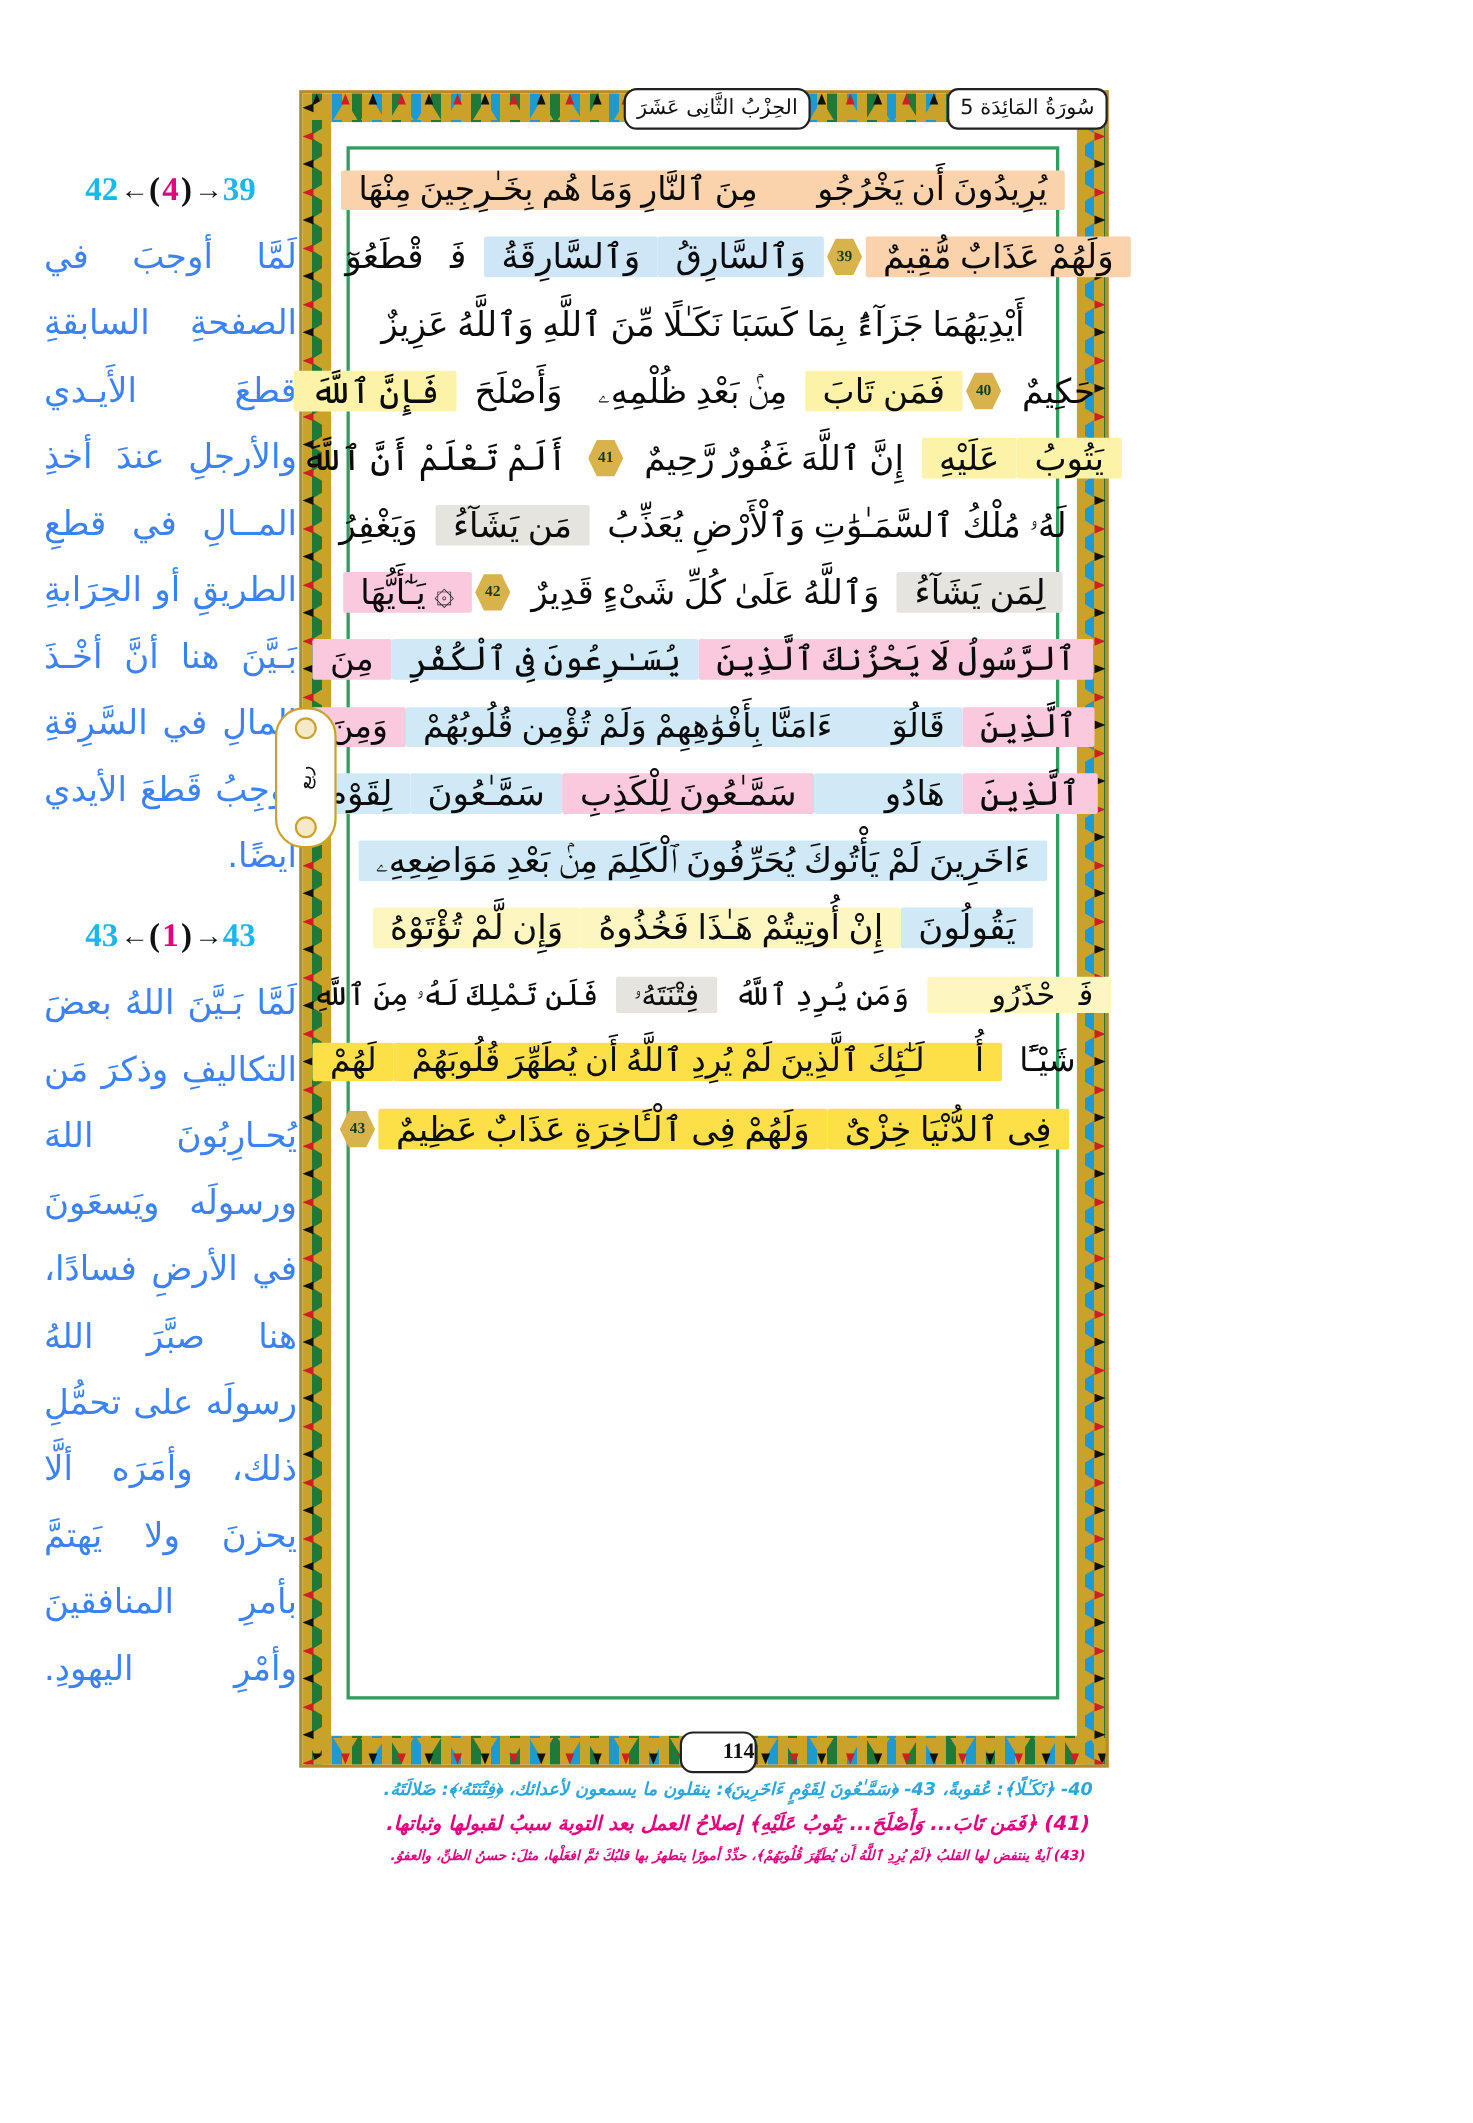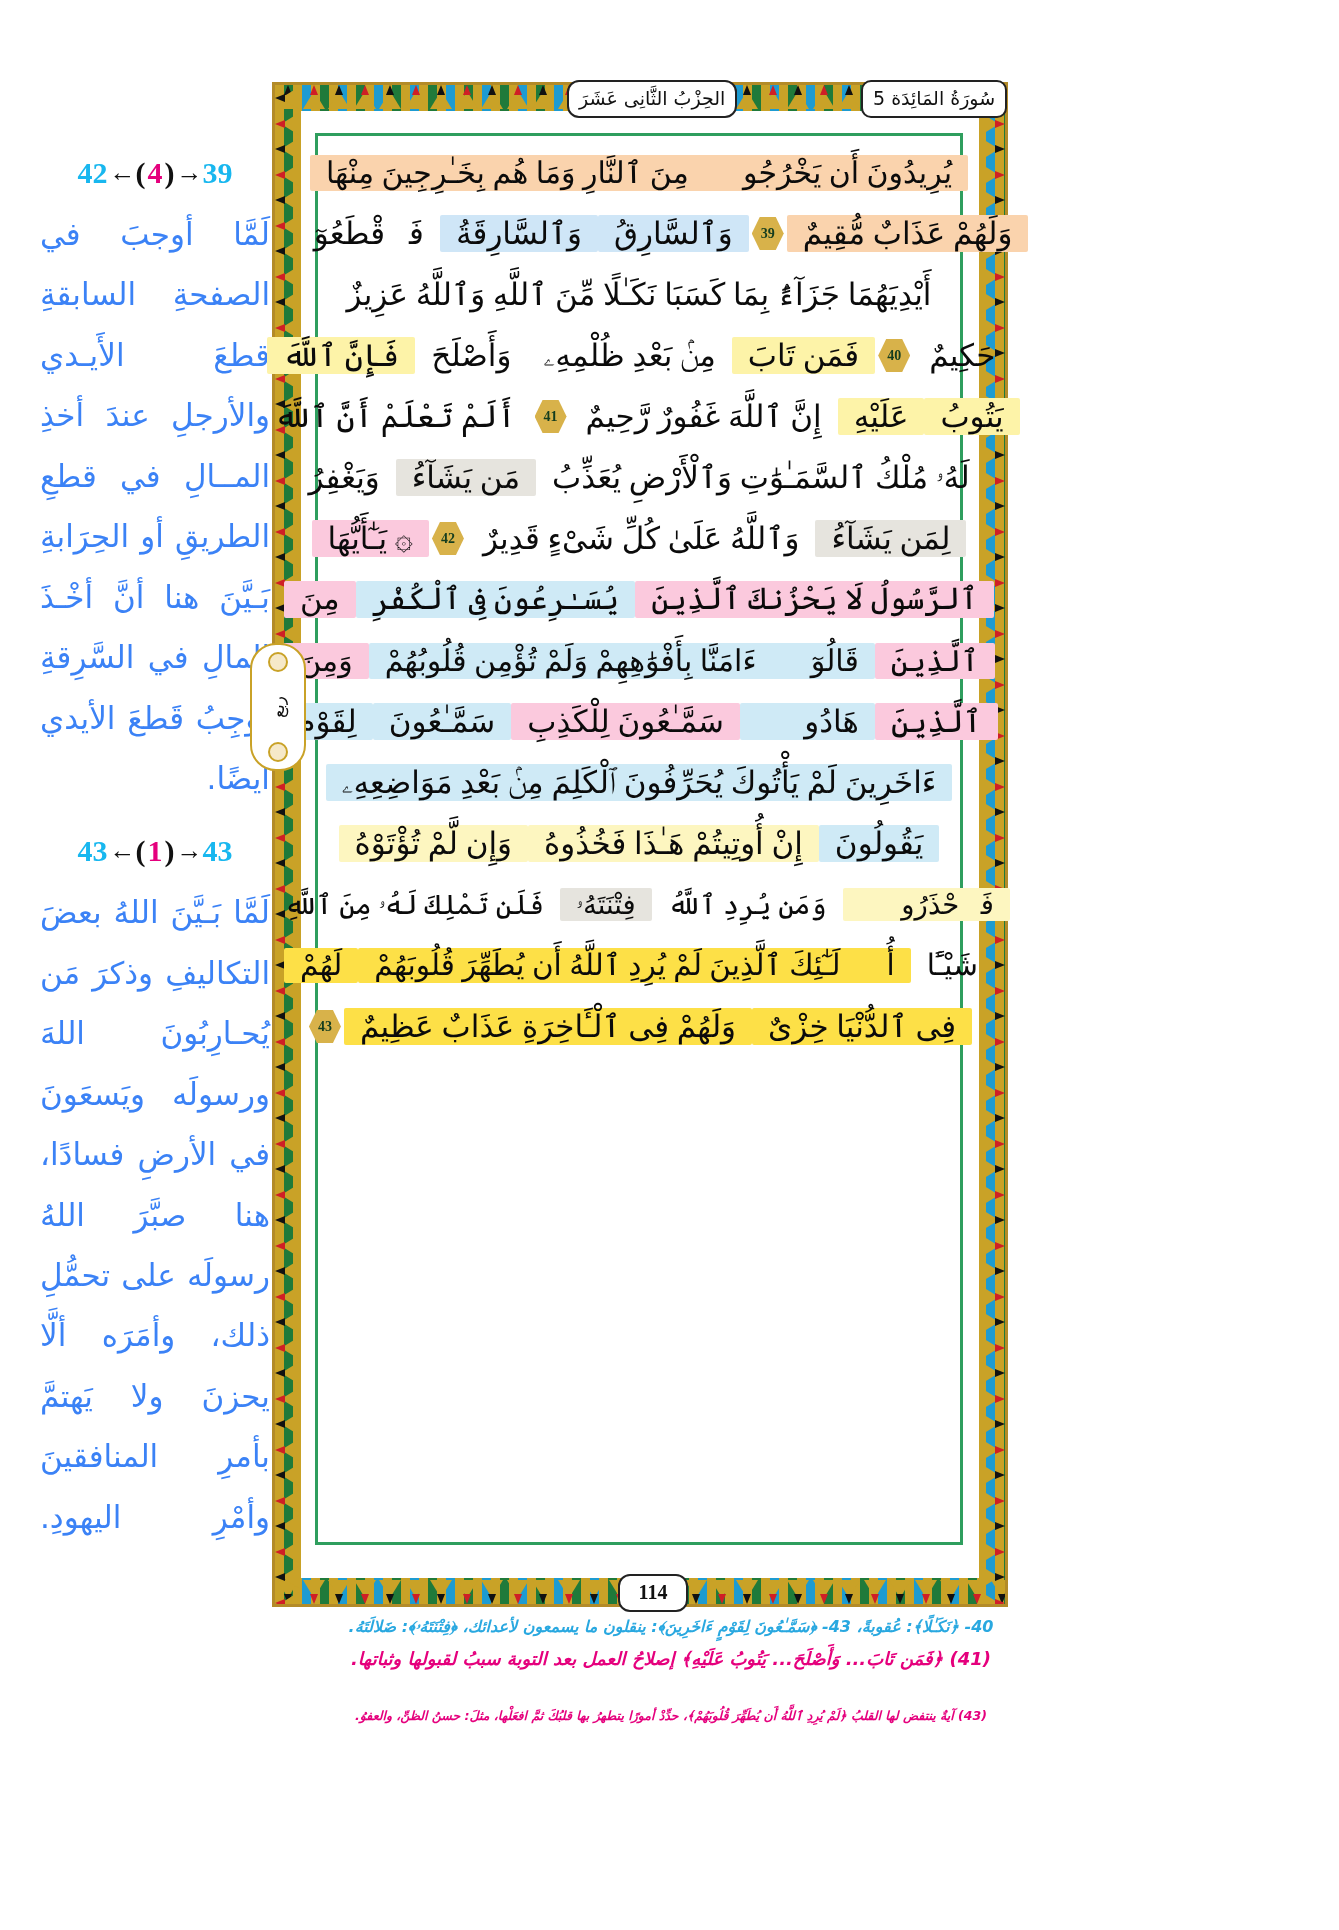--- a/index.html
+++ b/index.html
@@ -85,21 +85,21 @@
     width:0;height:0;border-top:4px solid transparent;border-bottom:4px solid transparent;
   }
   .spikes-side.right .sspike:after{left:16px;border-left:10px solid #111;}
   .spikes-side.left .sspike:after{right:16px;border-right:10px solid #111;}
   .spikes-side .sspike.red:after{border-left-color:#cf1f26;border-right-color:#cf1f26;}
 
   
   .cartouche{
     position:absolute;background:#fff;border:2px solid #222;
     border-radius:12px;height:34px;line-height:32px;
-    font-size:19px;color:#111;text-align:center;white-space:nowrap;
+    font-size:19px;color:#111;white-space:nowrap;
     padding:0 10px;z-index:40;direction:rtl;
   }
   #hizb-label{top:80px;left:567px;}
   #surah-label{top:80px;left:861px;border-radius:10px;}
   #page-number{
     top:1574px;left:618px;width:66px;padding:0;
     font-family:"Liberation Serif",serif;font-weight:bold;font-size:20px;
   }
 
   
@@ -505,16 +505,16 @@
           <b>43</b>
         </span>
       </div>
     </div>
 
   <div class="cartouche" id="page-number">114</div>
 
   <div class="footnotes" id="footnotes">
       <div class="fn blue" style="font-size: 16px;">40- ﴿نَكَـٰلًا﴾: عُقوبةً، 43- ﴿سَمَّـٰعُونَ لِقَوْمٍ ءَاخَرِينَ﴾: ينقلون ما يسمعون لأعدائك، ﴿فِتْنَتَهُۥ﴾: ضَلالَتَهُ.</div>
       <div class="fn pink">(41) ﴿فَمَن تَابَ... وَأَصْلَحَ... يَتُوبُ عَلَيْهِ﴾ إصلاحُ العمل بعد التوبة سببُ لقبولها وثباتها.</div>
-      <div class="fn pink" style="font-size: 12.5px; margin-top: 29px;">(43) آيةٌ ينتفض لها القلبُ ﴿لَمْ يُرِدِ ٱللَّهُ أَن يُطَهِّرَ قُلُوبَهُمْ﴾، حدِّدْ أمورًا يتطهرُ بها قلبُكَ ثمَّ افعَلْها، مثلَ: حسنُ الظنِّ، والعفوُ.</div>
+      <div class="fn pink" style="font-size: 12.5px;">(43) آيةٌ ينتفض لها القلبُ ﴿لَمْ يُرِدِ ٱللَّهُ أَن يُطَهِّرَ قُلُوبَهُمْ﴾، حدِّدْ أمورًا يتطهرُ بها قلبُكَ ثمَّ افعَلْها، مثلَ: حسنُ الظنِّ، والعفوُ.</div>
     </div>
 
 </div>
 
 </body></html>

